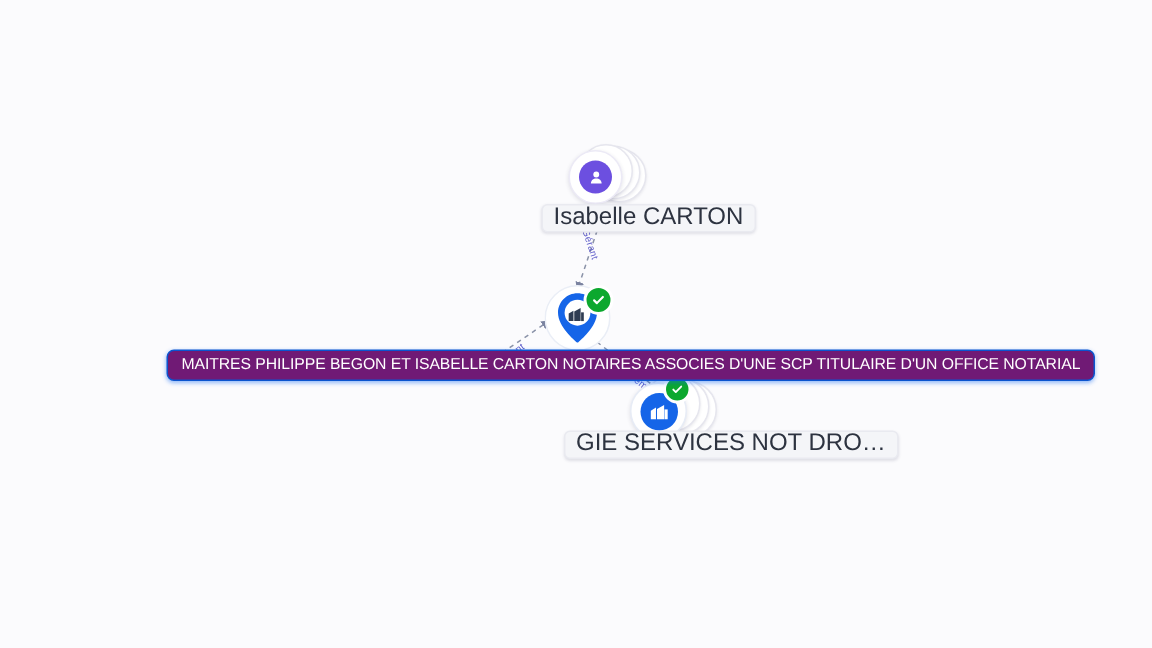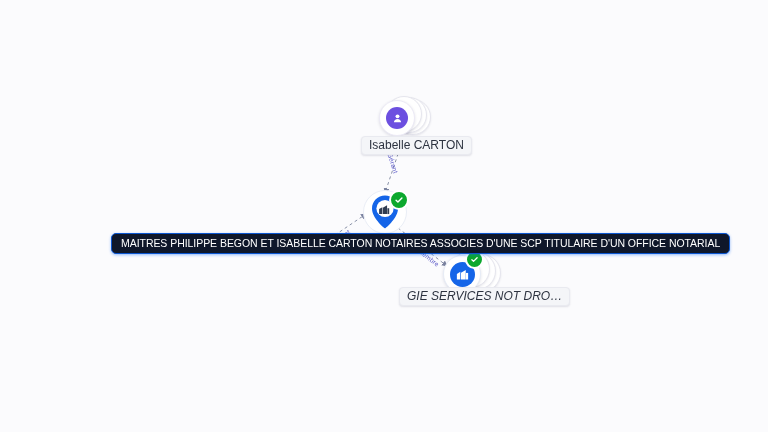--- a/index.html
+++ b/index.html
@@ -56,28 +56,28 @@
     display:flex;align-items:center;justify-content:center;
   }
 
   
   .lbl{
     position:absolute;
     background:#f4f5f8;
     color:#2d3340;
     border-radius:4px;
     padding:2px 7px 3px 7px;
-    font-size:12px;
+    font-size:16px;
     line-height:12px;
     white-space:nowrap;
     box-shadow:0 1px 2px rgba(40,40,80,.13);
     border:1px solid #e9eaf0;
   }
   .lbl.sel{
-    background:#0f172a;
+    background:#701a75;
     color:#ffffff;
     border:1px solid #0b55cf;
     border-radius:5px;
     font-size:10.5px;
     letter-spacing:-.05px;
     padding:3px 9px 4px 9px;
     box-shadow:0 1px 3px rgba(16,104,245,.45);
   }
 
   .edgelbl{
@@ -122,21 +122,21 @@
       <div class="person-dot" style="width:22px;height:22px;">
         <svg width="13" height="13" viewBox="0 0 24 24">
           <circle cx="12" cy="8" r="3.6" fill="#ffffff"></circle>
           <path d="M5.4 19c0-3.6 3-6 6.6-6s6.6 2.4 6.6 6z" fill="#ffffff"></path>
         </svg>
       </div>
     </div>
     <div class="lbl" style="left:-18px;top:40px;">Isabelle CARTON</div>
   </div>
 
-  <div class="node" style="left:443px;top:250px;width:70px;height:60px;font-style:italic;">
+  <div class="node" style="left:420px;top:250px;width:70px;height:60px;">
     <div class="stack">
       <i style="left:20px;top:4px;width:36px;height:36px;"></i>
       <i style="left:15px;top:2px;width:36px;height:36px;"></i>
       <i style="left:9px;top:0px;width:36px;height:36px;"></i>
     </div>
     <div class="org-ring" style="left:0px;top:5px;width:36px;height:36px;">
       <div class="org-dot" style="width:25px;height:25px;">
         <svg width="15" height="15" viewBox="0 0 24 24">
           <path d="M3 20V11l5.5-3.6V20z" fill="#ffffff"></path>
           <path d="M9.6 20V9l7.6-4.2V20z" fill="#ffffff"></path>

